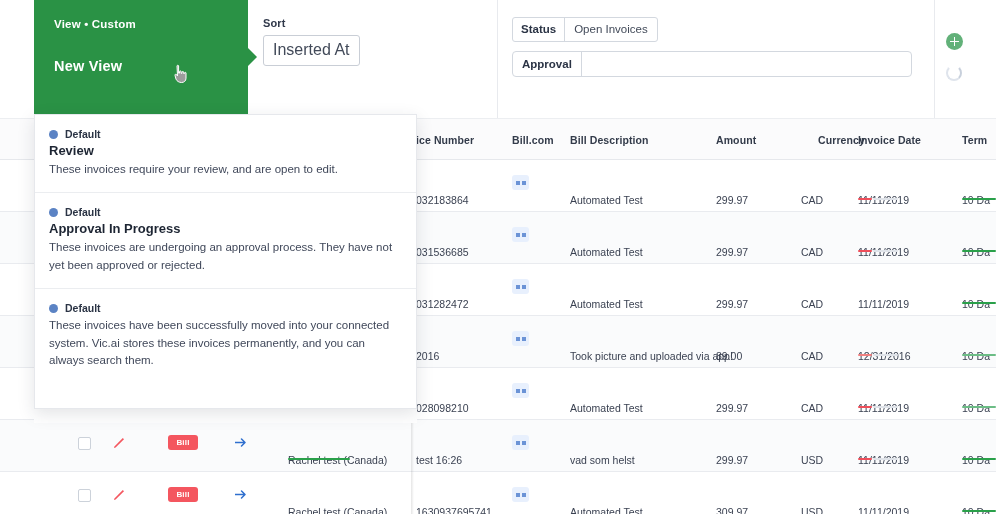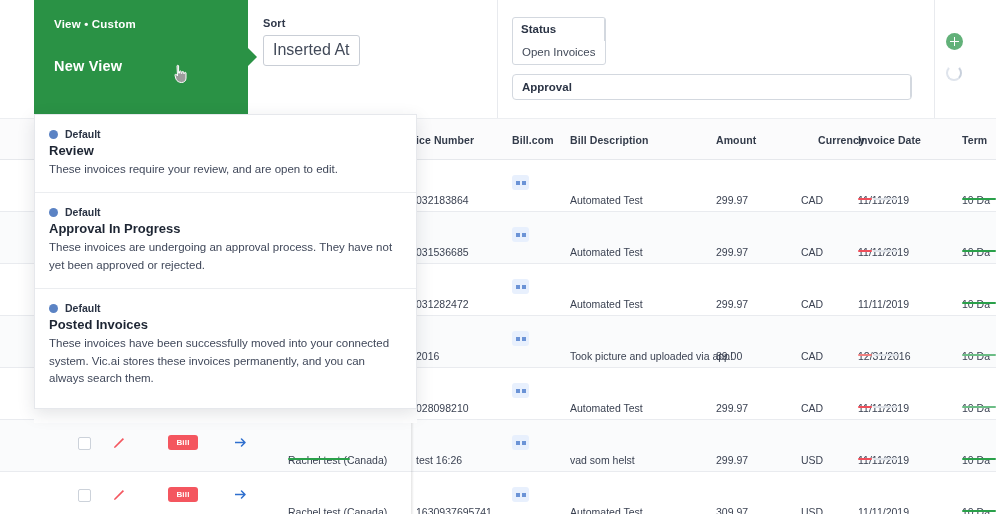--- a/index.html
+++ b/index.html
@@ -59,21 +59,20 @@
     background: #fff; color: #424a59;
     font-size: 16px; padding: 5px 9px 6px 9px;
   }
 
   .filters-block { position: absolute; left: 512px; top: 17px; width: 400px; }
   .chip-row { display: flex; align-items: stretch; }
   .filter-chip {
     display: inline-flex; align-items: stretch;
     border: 1px solid #d3d8df; border-radius: 3px; background: #fff;
     overflow: hidden;
-    flex-direction: column;
   }
   .filter-key {
     font-size: 11.5px; font-weight: bold; color: #2b3445;
     padding: 5px 8px 6px 8px; border-right: 1px solid #d3d8df;
     display: flex; align-items: center;
   }
   .filter-val {
     font-size: 11.5px; color: #424a59;
     padding: 5px 9px 6px 9px; display: flex; align-items: center;
   }
@@ -440,21 +439,20 @@
       </div>
       <div class="dd-title">Approval In Progress</div>
       <div class="dd-desc">These invoices are undergoing an approval process. They have not yet been approved or rejected.</div>
     </div>
 
     <div class="dd-item">
       <div class="dd-badge-row">
         <span class="dd-dot"></span>
         <span class="dd-badge-text">Default</span>
       </div>
-      <div class="dd-title">Posted Invoices</div>
       <div class="dd-desc">These invoices have been successfully moved into your connected system. Vic.ai stores these invoices permanently, and you can always search them.</div>
     </div>
 
   </div>
 
   <div class="toolbar">
 
     <div class="filters-divider"></div>
     <div class="toolbar-divider"></div>
 

